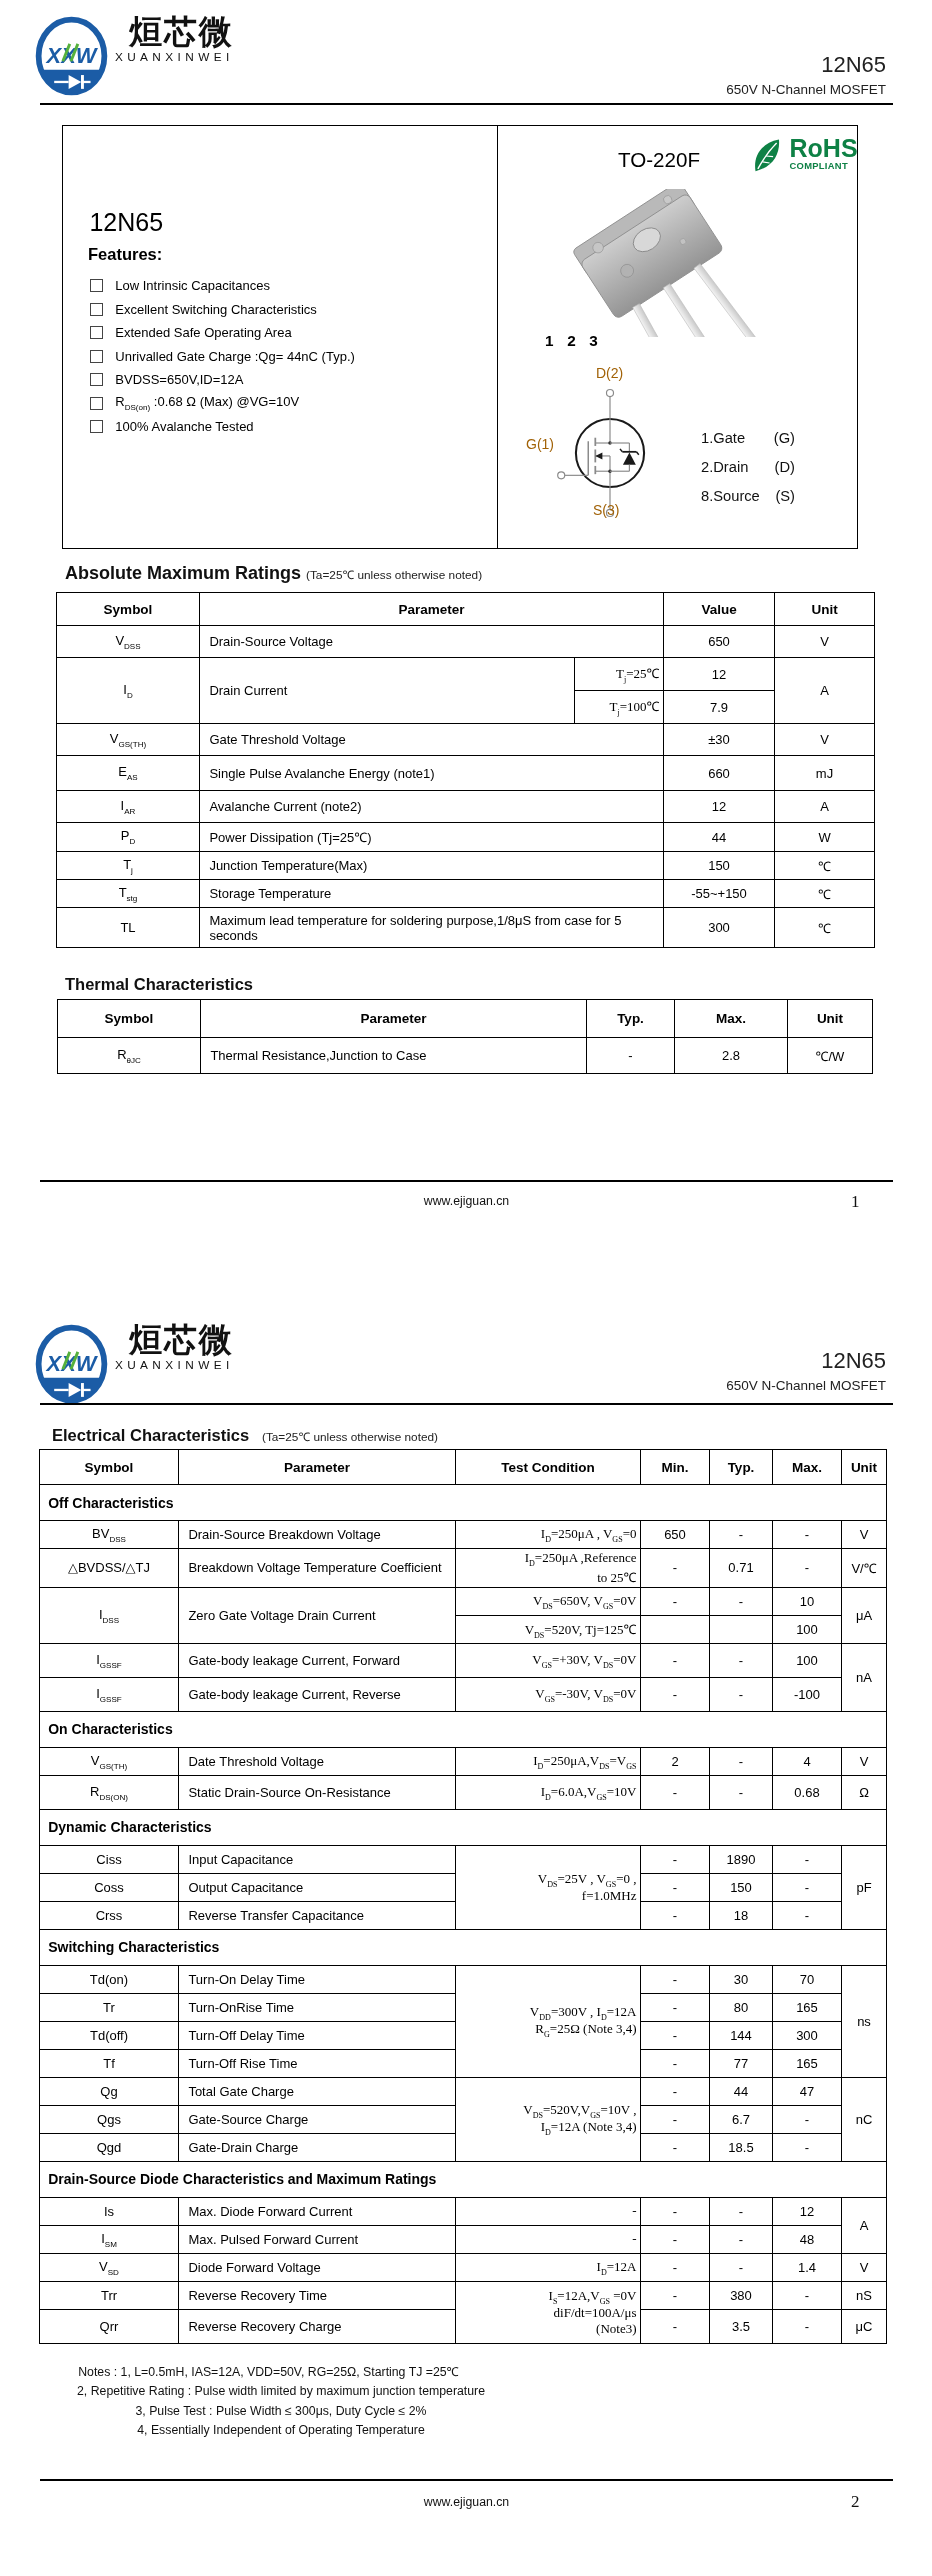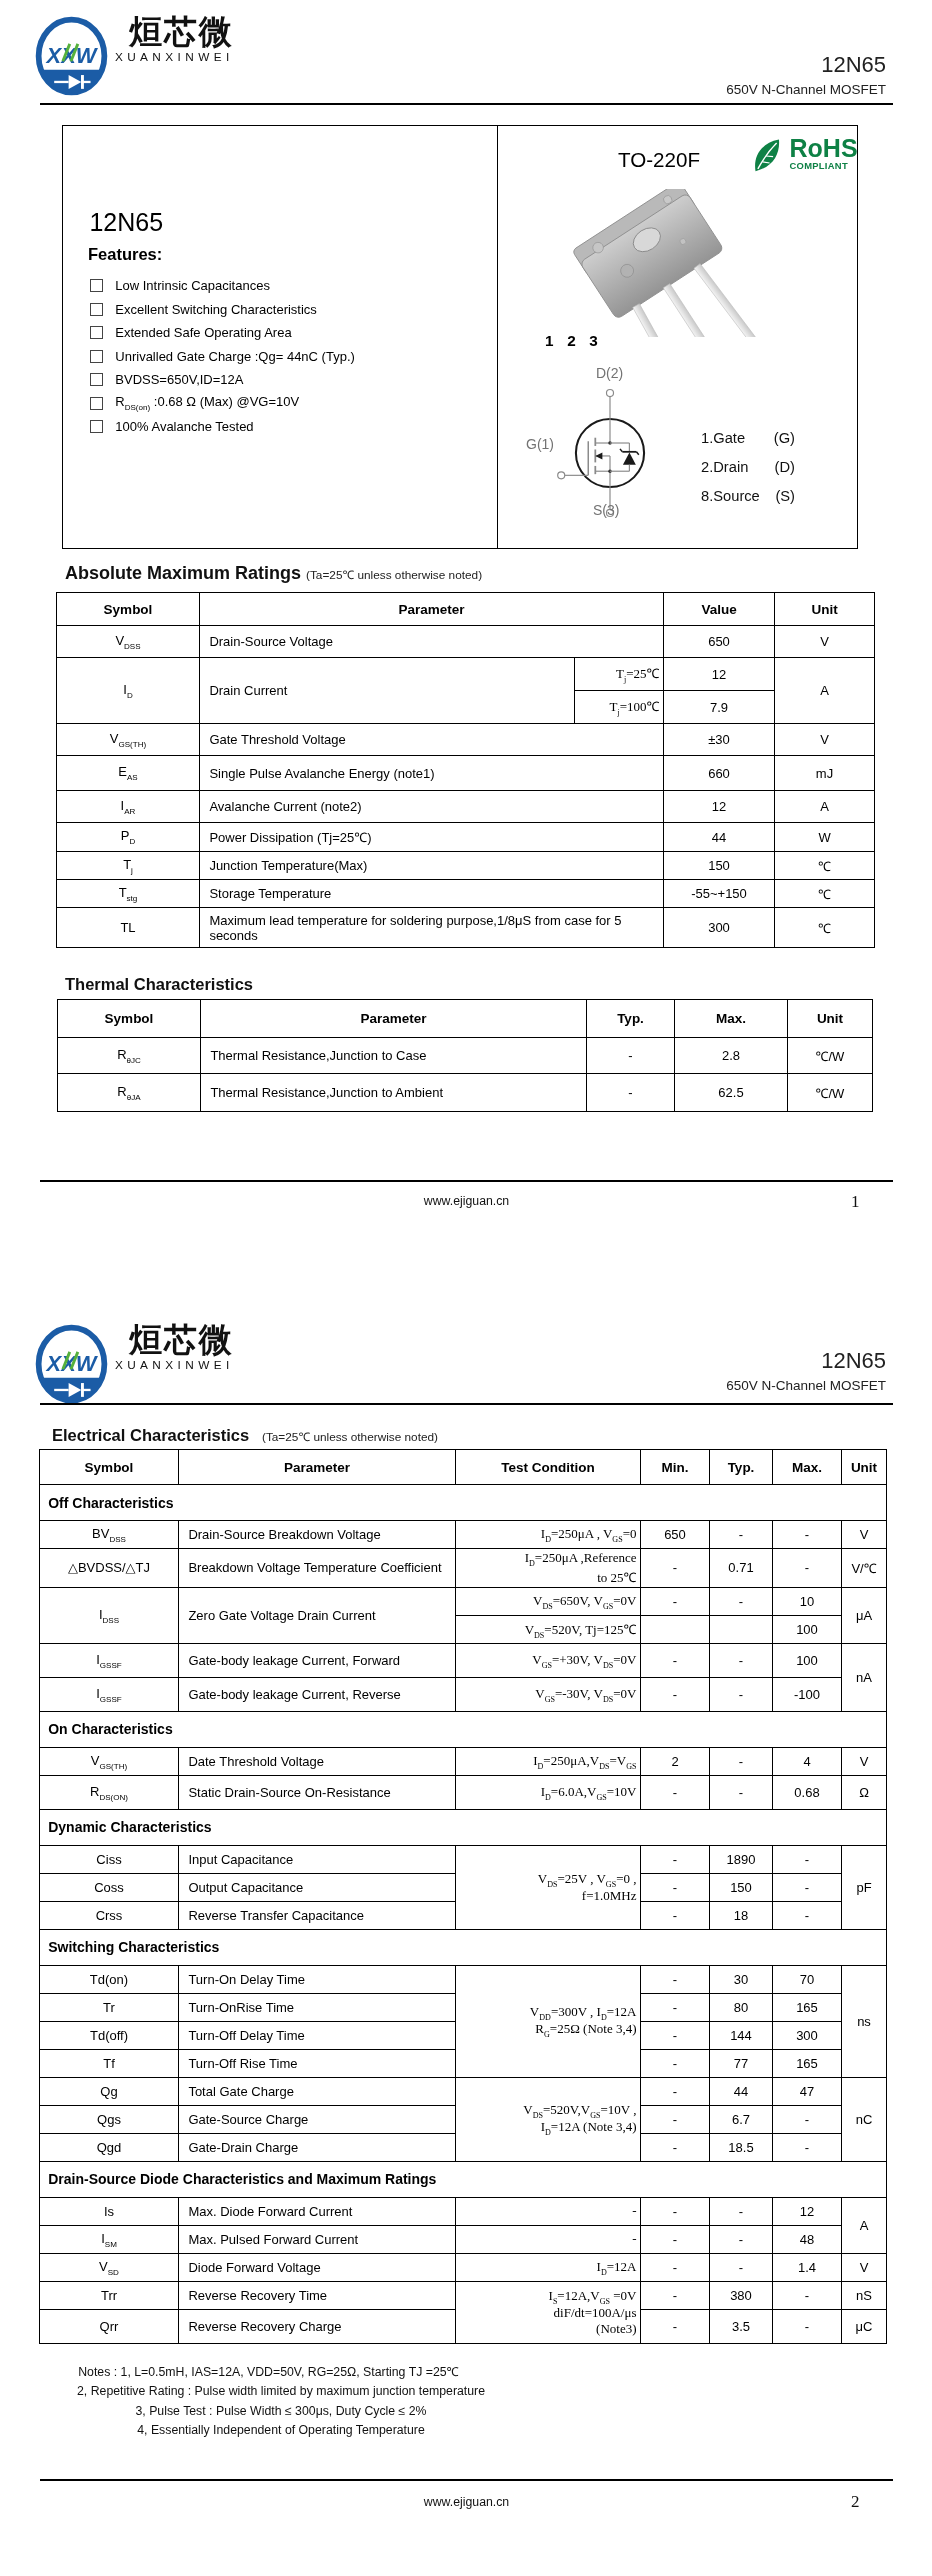--- a/index.html
+++ b/index.html
@@ -25,21 +25,21 @@
   .ptitle{position:absolute;left:26.4px;top:82px;font-size:25px;}
   .fhead{position:absolute;left:25px;top:119px;font-size:16.5px;font-weight:bold;}
   .feats{position:absolute;left:27px;top:148px;}
   .feat{display:flex;align-items:center;gap:12.3px;height:23.5px;font-size:13px;}
   .box-icon{width:11px;height:11px;border:1.2px solid #444;flex:0 0 auto;}
   .pkgname{position:absolute;left:120px;top:22px;font-size:20.6px;}
   .rohs{position:absolute;left:254px;top:10.6px;display:flex;align-items:flex-start;gap:3.5px;}
   .rohs-t1{font-size:25px;font-weight:bold;color:#0e8145;line-height:0.95;}
   .rohs-t2{font-size:9.4px;font-weight:bold;color:#0e8145;letter-spacing:0.3px;}
   .pins123{position:absolute;left:47px;top:206px;font-size:15.3px;font-weight:bold;word-spacing:9.4px;}
-  .symlabel{position:absolute;font-size:14px;color:#737373;}
+  .symlabel{position:absolute;font-size:14px;color:#a16207;}
   .legend{position:absolute;left:203px;top:297px;font-size:14.7px;color:#111;}
   .legrow{display:flex;justify-content:space-between;width:94px;height:29px;align-items:center;}
   
   .sec-title{position:absolute;font-weight:bold;font-size:18px;color:#111;}
   .sec-sub{font-weight:normal;font-size:11.8px;color:#222;}
   
   .t{border-collapse:collapse;table-layout:fixed;position:absolute;border:1.8px solid #000;background:#fff;}
   .t td{border:1.8px solid #000;border-left-width:1.2px;border-right-width:1.2px;text-align:center;
         font-size:13px;padding:1.2px 3.5px;vertical-align:middle;color:#000;}
   .t tr.th td{font-weight:bold;font-size:13.5px;}
@@ -305,27 +305,20 @@
         <td>Max.</td>
         <td>Unit</td>
       </tr>
       <tr style="height:36px;">
         <td>R<sub>θJC</sub></td>
         <td class="p">Thermal Resistance,Junction to Case</td>
         <td>-</td>
         <td>2.8</td>
         <td>℃/W</td>
       </tr>
-      <tr style="height:38px;">
-        <td>R<sub>θJA</sub></td>
-        <td class="p">Thermal Resistance,Junction to Ambient</td>
-        <td>-</td>
-        <td>62.5</td>
-        <td>℃/W</td>
-      </tr>
     </tbody>
       </table>
 
     <div class="rule" style="left:40px;top:1180px;width:853px;"></div>
     <div class="footer-url" style="top:1194px;">www.ejiguan.cn</div>
     <div class="pagenum" style="top:1192px;">1</div>
   </div>
 
   <div class="page" id="p2">
 

